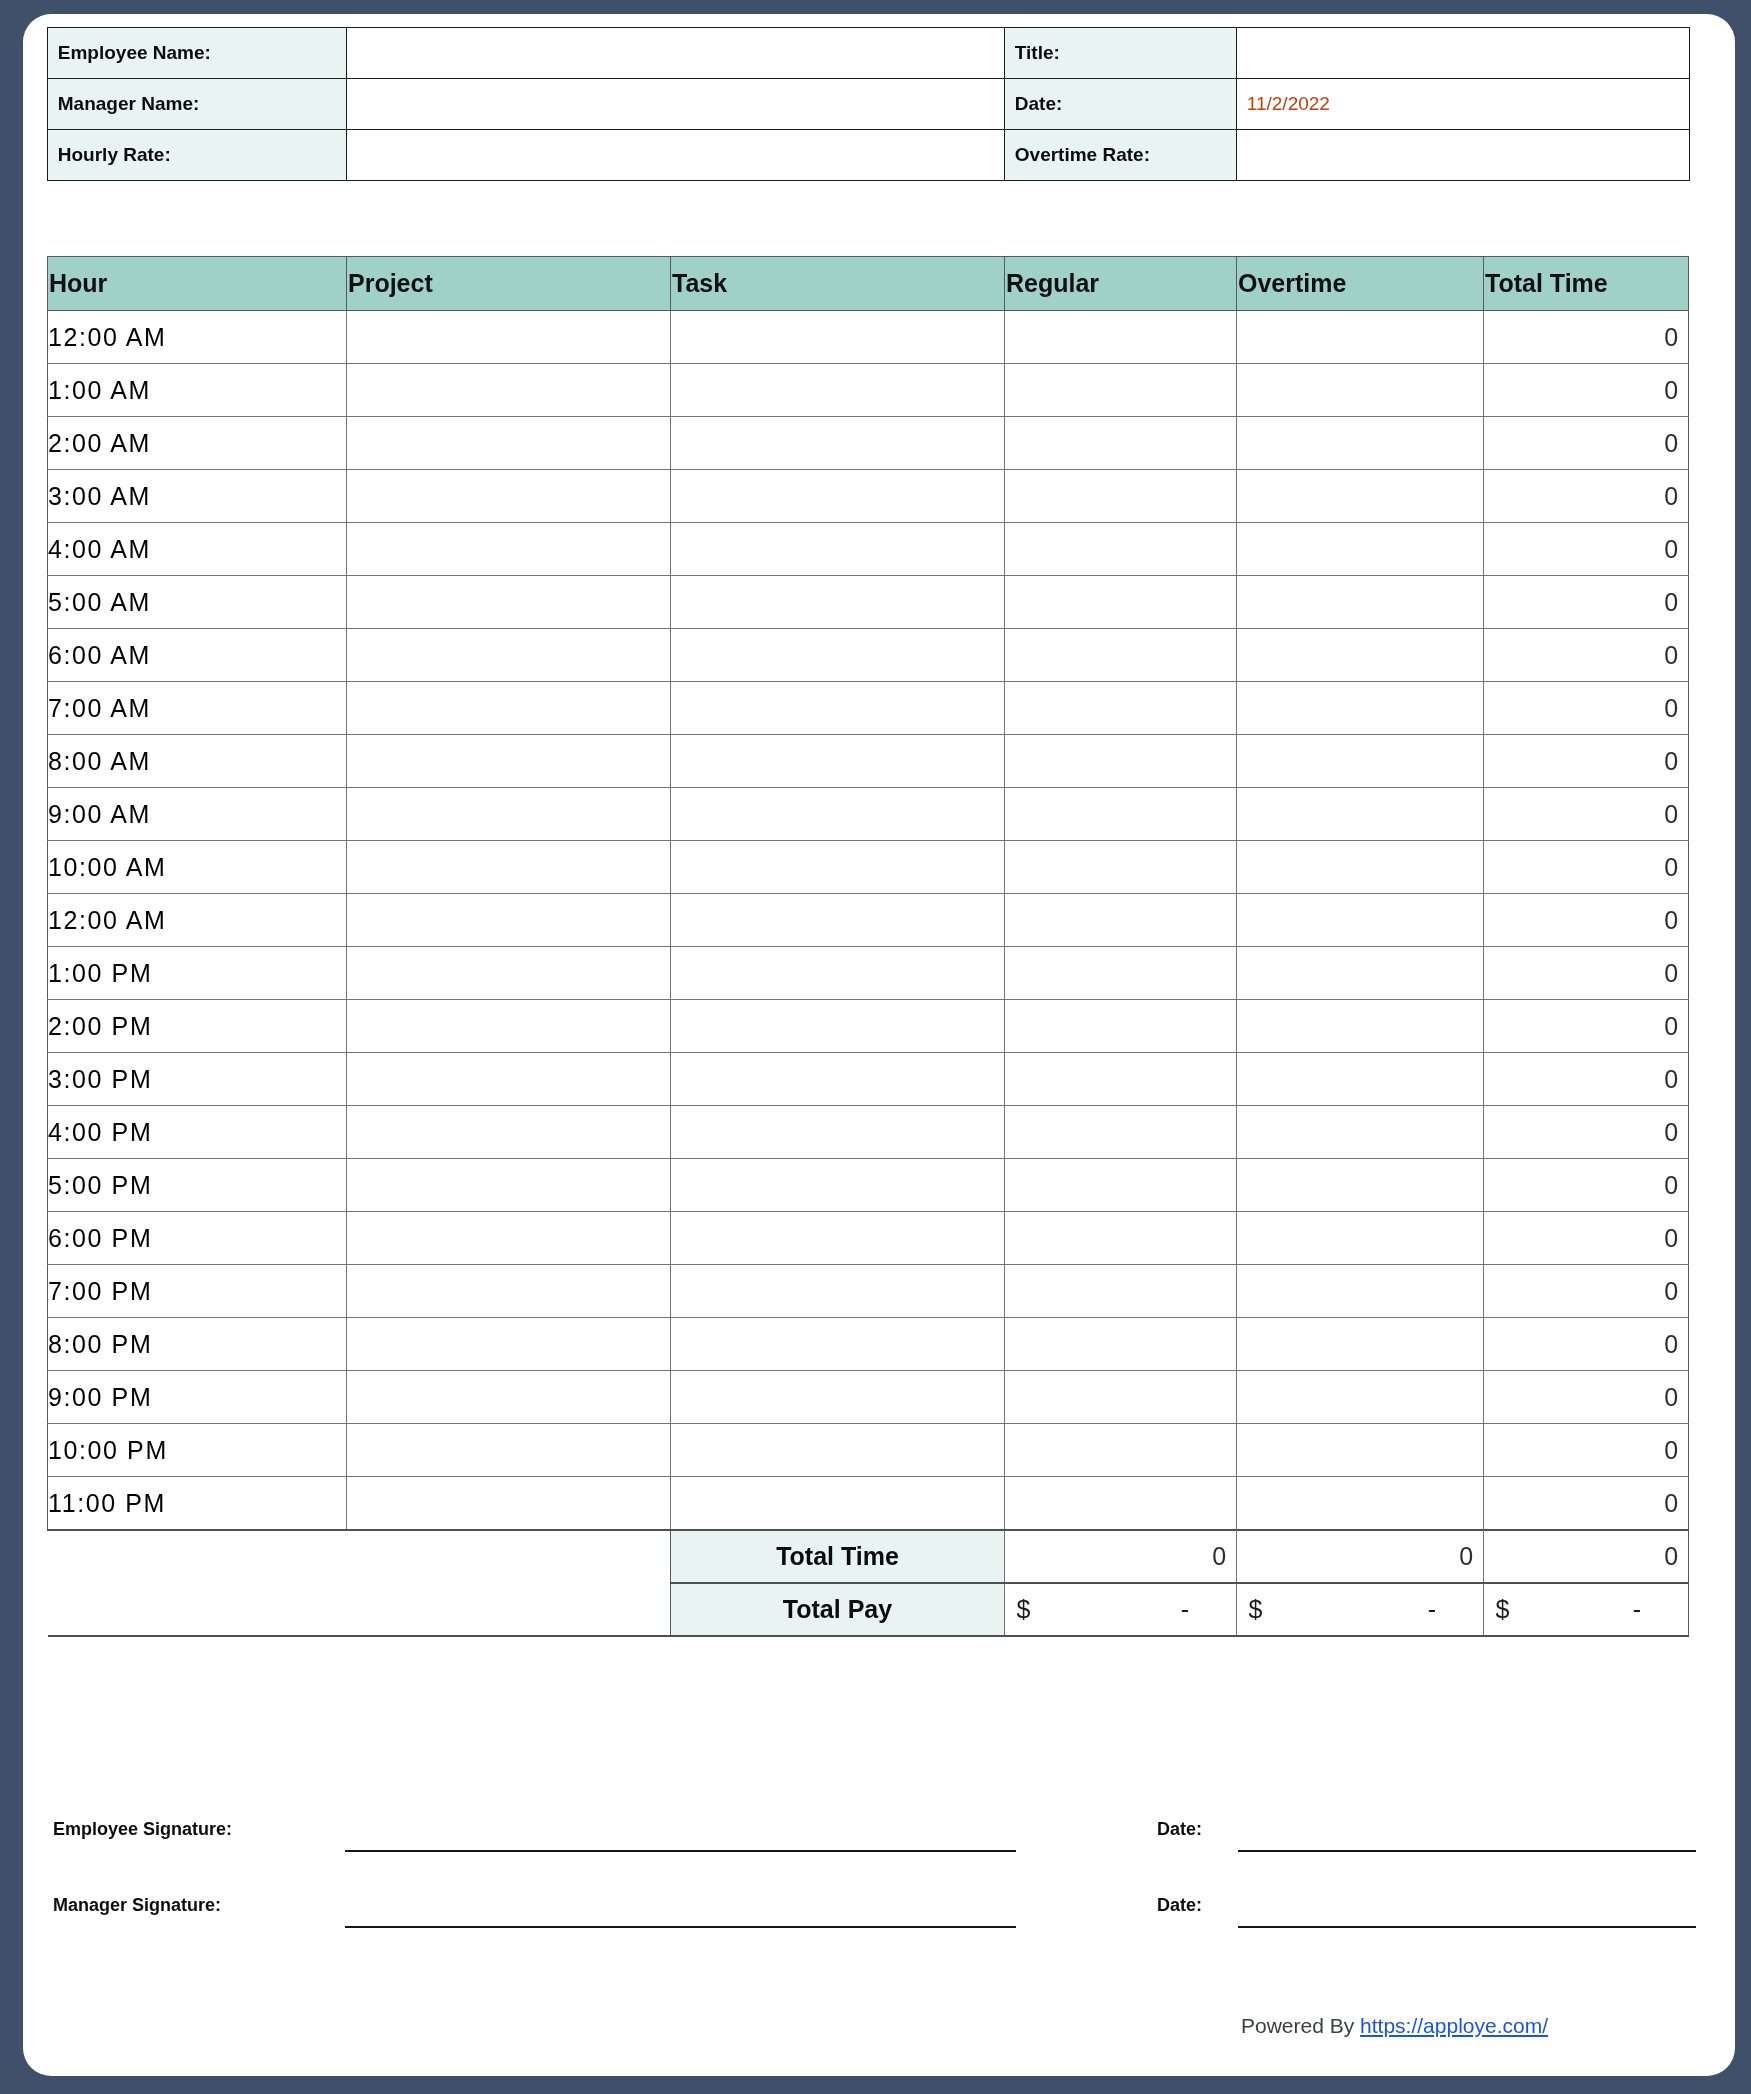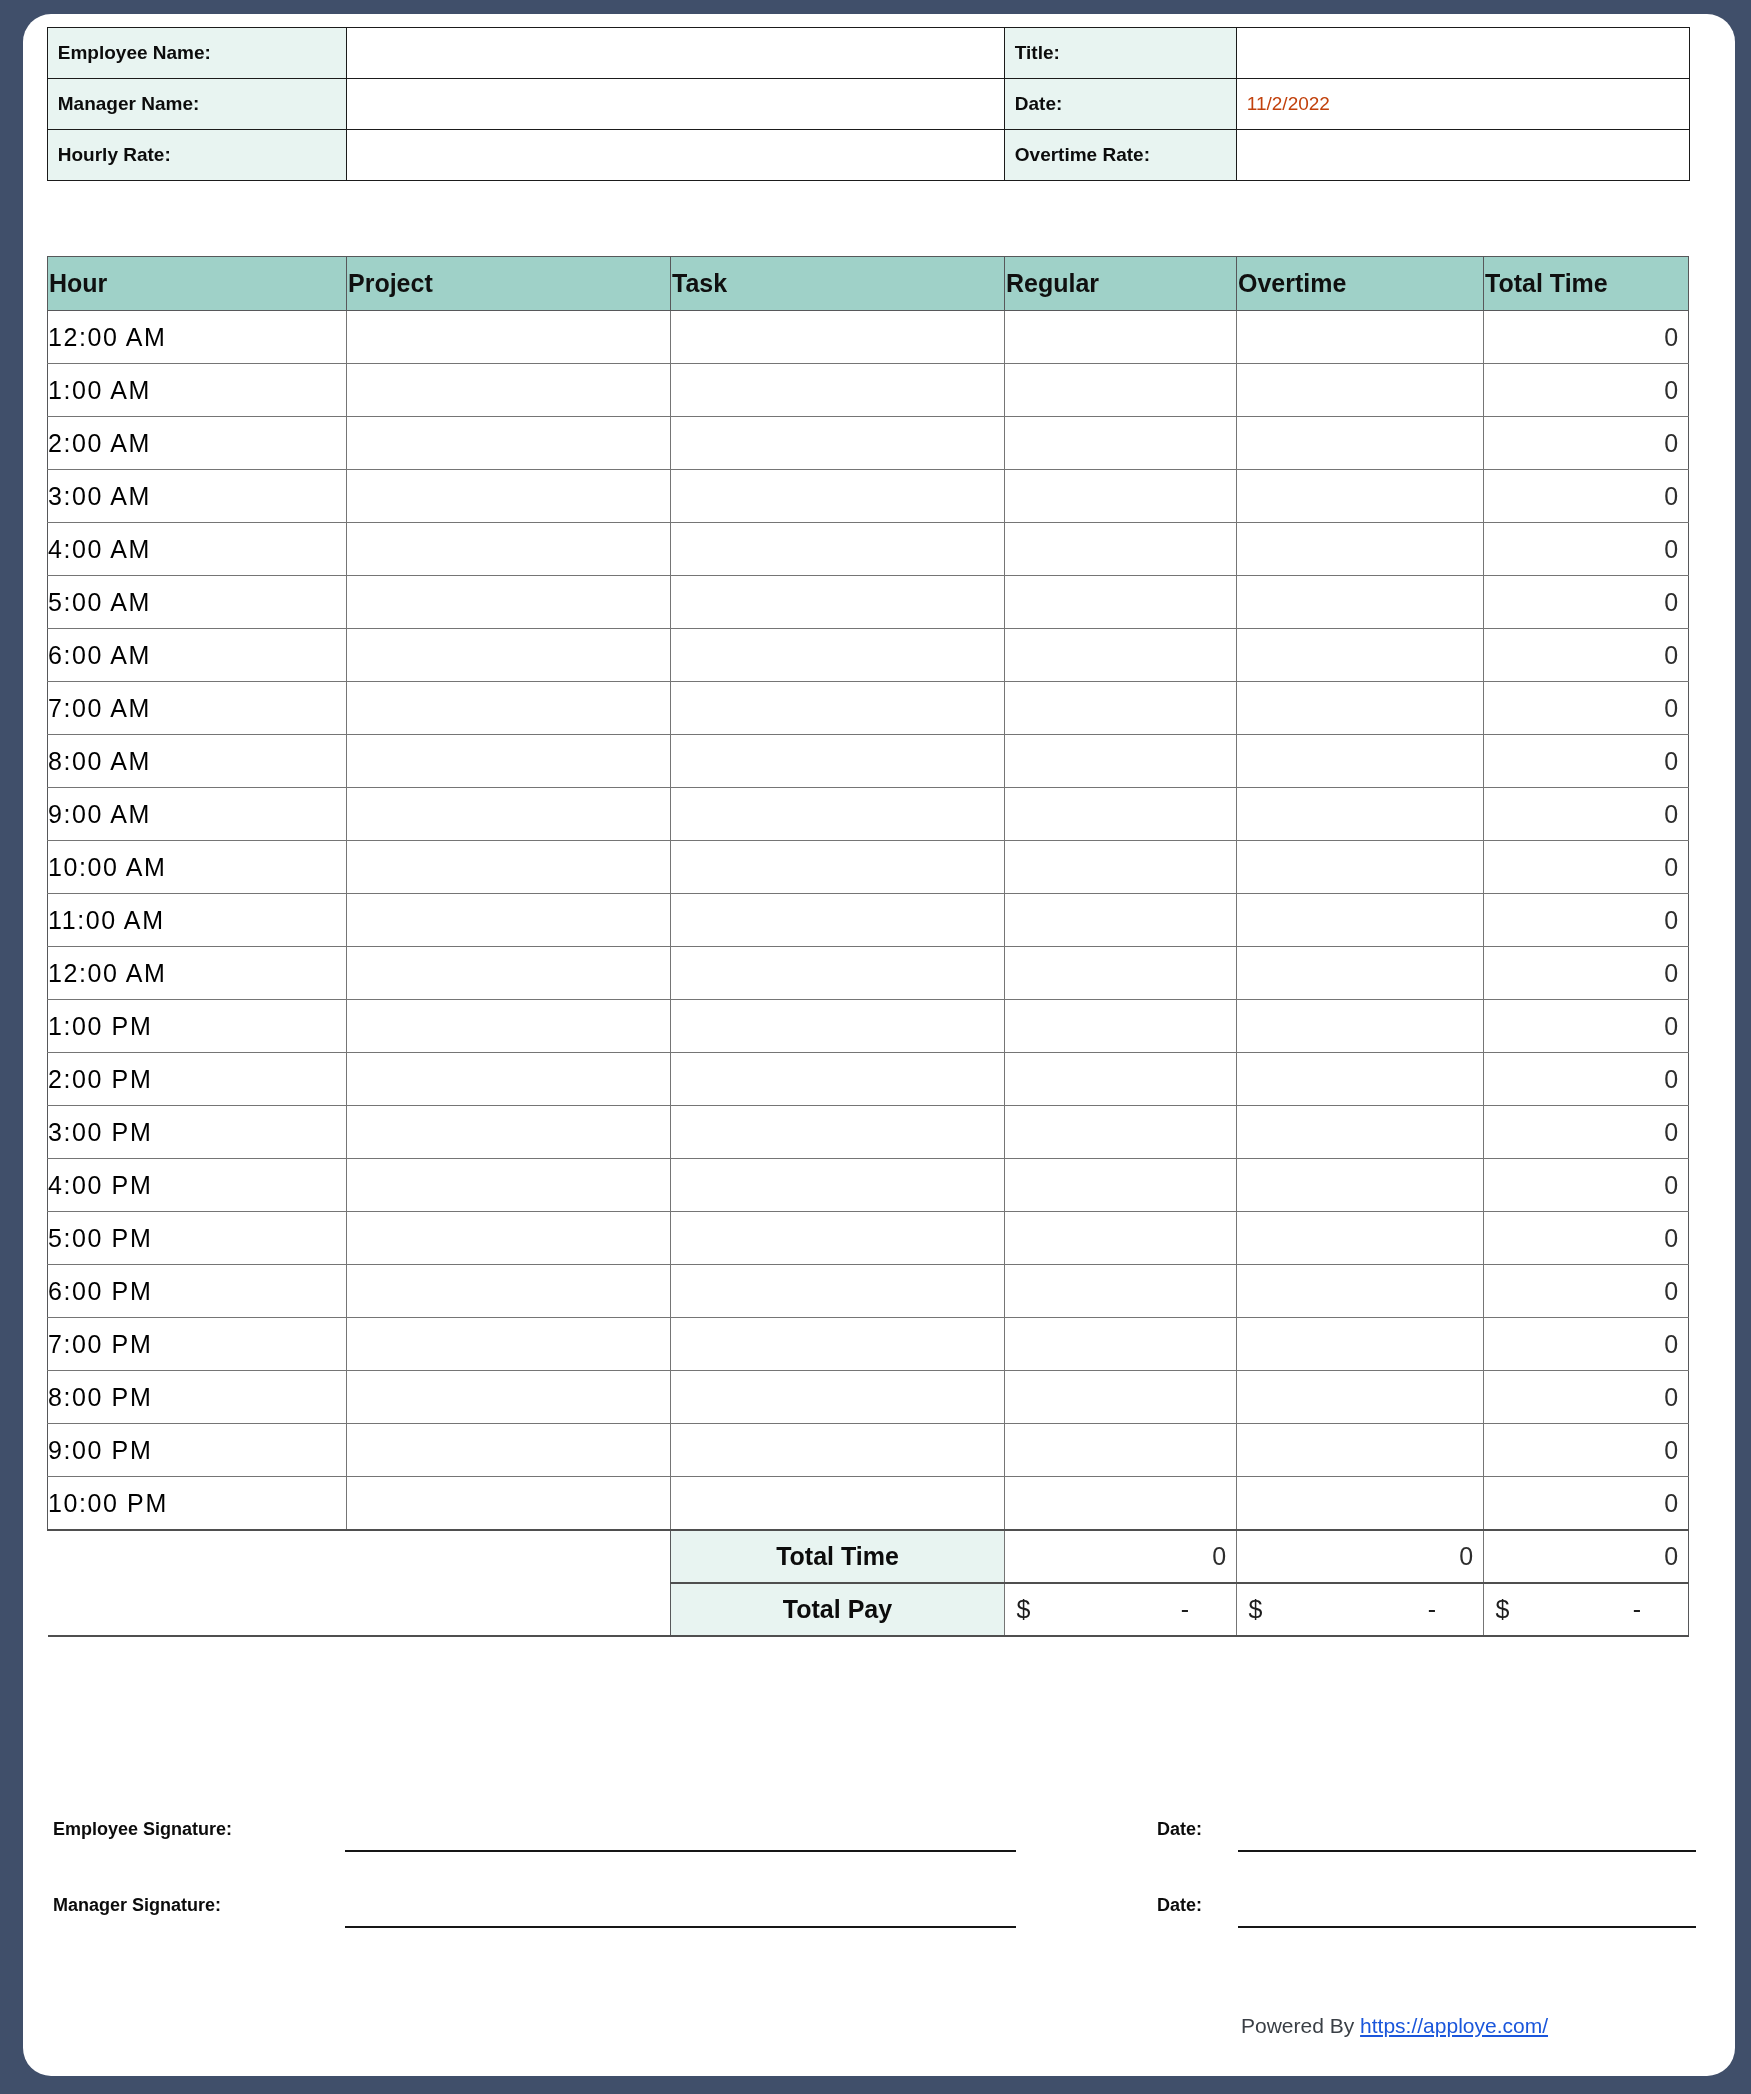--- a/index.html
+++ b/index.html
@@ -230,28 +230,20 @@
   </tr>
         <tr class="data">
     <td class="hour">10:00 AM</td>
     <td></td>
     <td></td>
     <td></td>
     <td></td>
     <td class="num">0</td>
   </tr>
         <tr class="data">
-    <td class="hour">11:00 AM</td>
-    <td></td>
-    <td></td>
-    <td></td>
-    <td></td>
-    <td class="num">0</td>
-  </tr>
-        <tr class="data">
     <td class="hour">12:00 AM</td>
     <td></td>
     <td></td>
     <td></td>
     <td></td>
     <td class="num">0</td>
   </tr>
         <tr class="data">
     <td class="hour">1:00 PM</td>
     <td></td>
@@ -319,20 +311,28 @@
         <tr class="data">
     <td class="hour">9:00 PM</td>
     <td></td>
     <td></td>
     <td></td>
     <td></td>
     <td class="num">0</td>
   </tr>
         <tr class="data">
     <td class="hour">10:00 PM</td>
+    <td></td>
+    <td></td>
+    <td></td>
+    <td></td>
+    <td class="num">0</td>
+  </tr>
+        <tr class="data">
+    <td class="hour">11:00 PM</td>
     <td></td>
     <td></td>
     <td></td>
     <td></td>
     <td class="num">0</td>
   </tr>
       </tbody>
     <tbody>
       <tr class="totals-row">
         <td class="ghost" colspan="2"></td>

